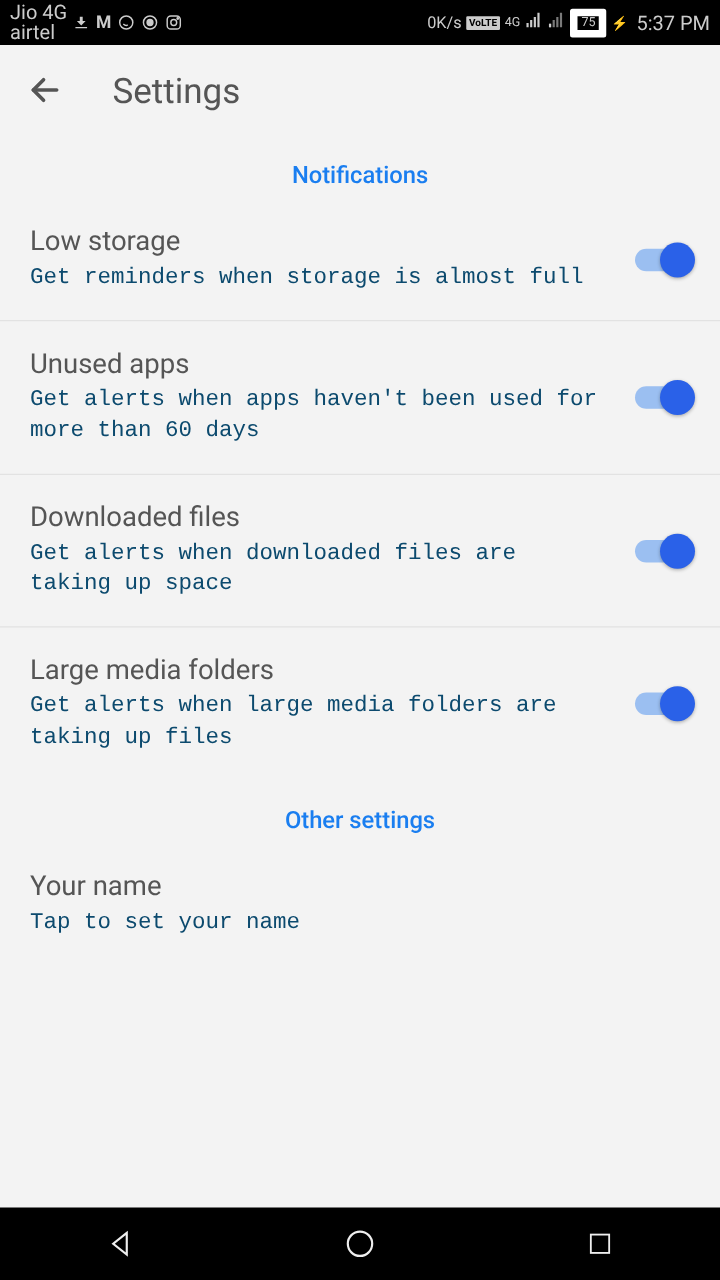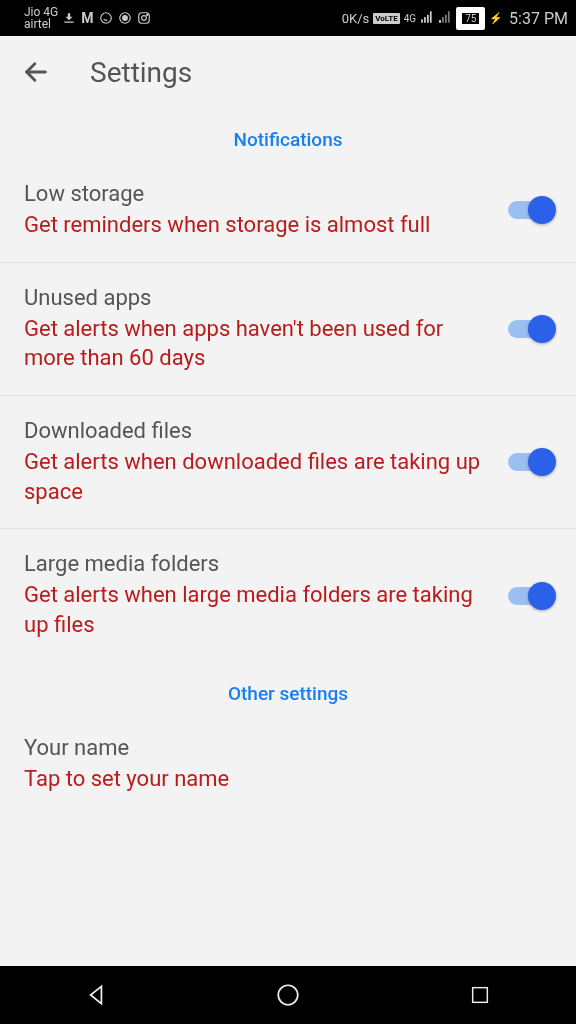--- a/index.html
+++ b/index.html
@@ -16,21 +16,21 @@
       color: #ccc;
       height: 36px;
       display: flex;
       align-items: center;
       justify-content: space-between;
       padding: 0 8px;
       font-size: 13px;
     }
     .status-left { display: flex; align-items: center; gap: 4px; }
     .status-right { display: flex; align-items: center; gap: 4px; }
-    .carrier { font-size: 12px; line-height: 1; margin-left: 16px; }
+    .carrier { font-size: 16px; line-height: 1; }
     .status-icons { display: flex; align-items: center; gap: 5px; }
     .status-icons span { display: inline-flex; align-items: center; }
     .volte-badge { background: #ccc; color: #000; font-size: 8px; font-weight: bold; padding: 1px 2px; border-radius: 1px; }
     .battery-box { border: 6px solid #ffffff; padding: 0 3px; font-size: 10px; border-radius: 2px; position: relative; }
     .app-bar {
       display: flex;
       align-items: center;
       height: 72px;
       padding: 0 12px;
       gap: 30px;
@@ -49,21 +49,21 @@
       display: flex;
       align-items: center;
       justify-content: space-between;
       padding: 22px 24px;
       border-bottom: 1px solid #e2e2e2;
       gap: 20px;
     }
     .setting-row:last-child { border-bottom: none; }
     .setting-text { flex: 1; }
     .setting-title { font-size: 22px; color: #555; margin-bottom: 4px; }
-    .setting-desc { font-size: 22px; color: #b91c1c; line-height: 1.35; }
+    .setting-desc { font-size: 18px; color: #0c4a6e; line-height: 1.35; font-family: Liberation Mono, monospace; }
     .toggle {
       width: 44px;
       height: 18px;
       background: #9bbff1;
       border-radius: 10px;
       position: relative;
       flex-shrink: 0;
     }
     .toggle.on::after {
       content: "";

